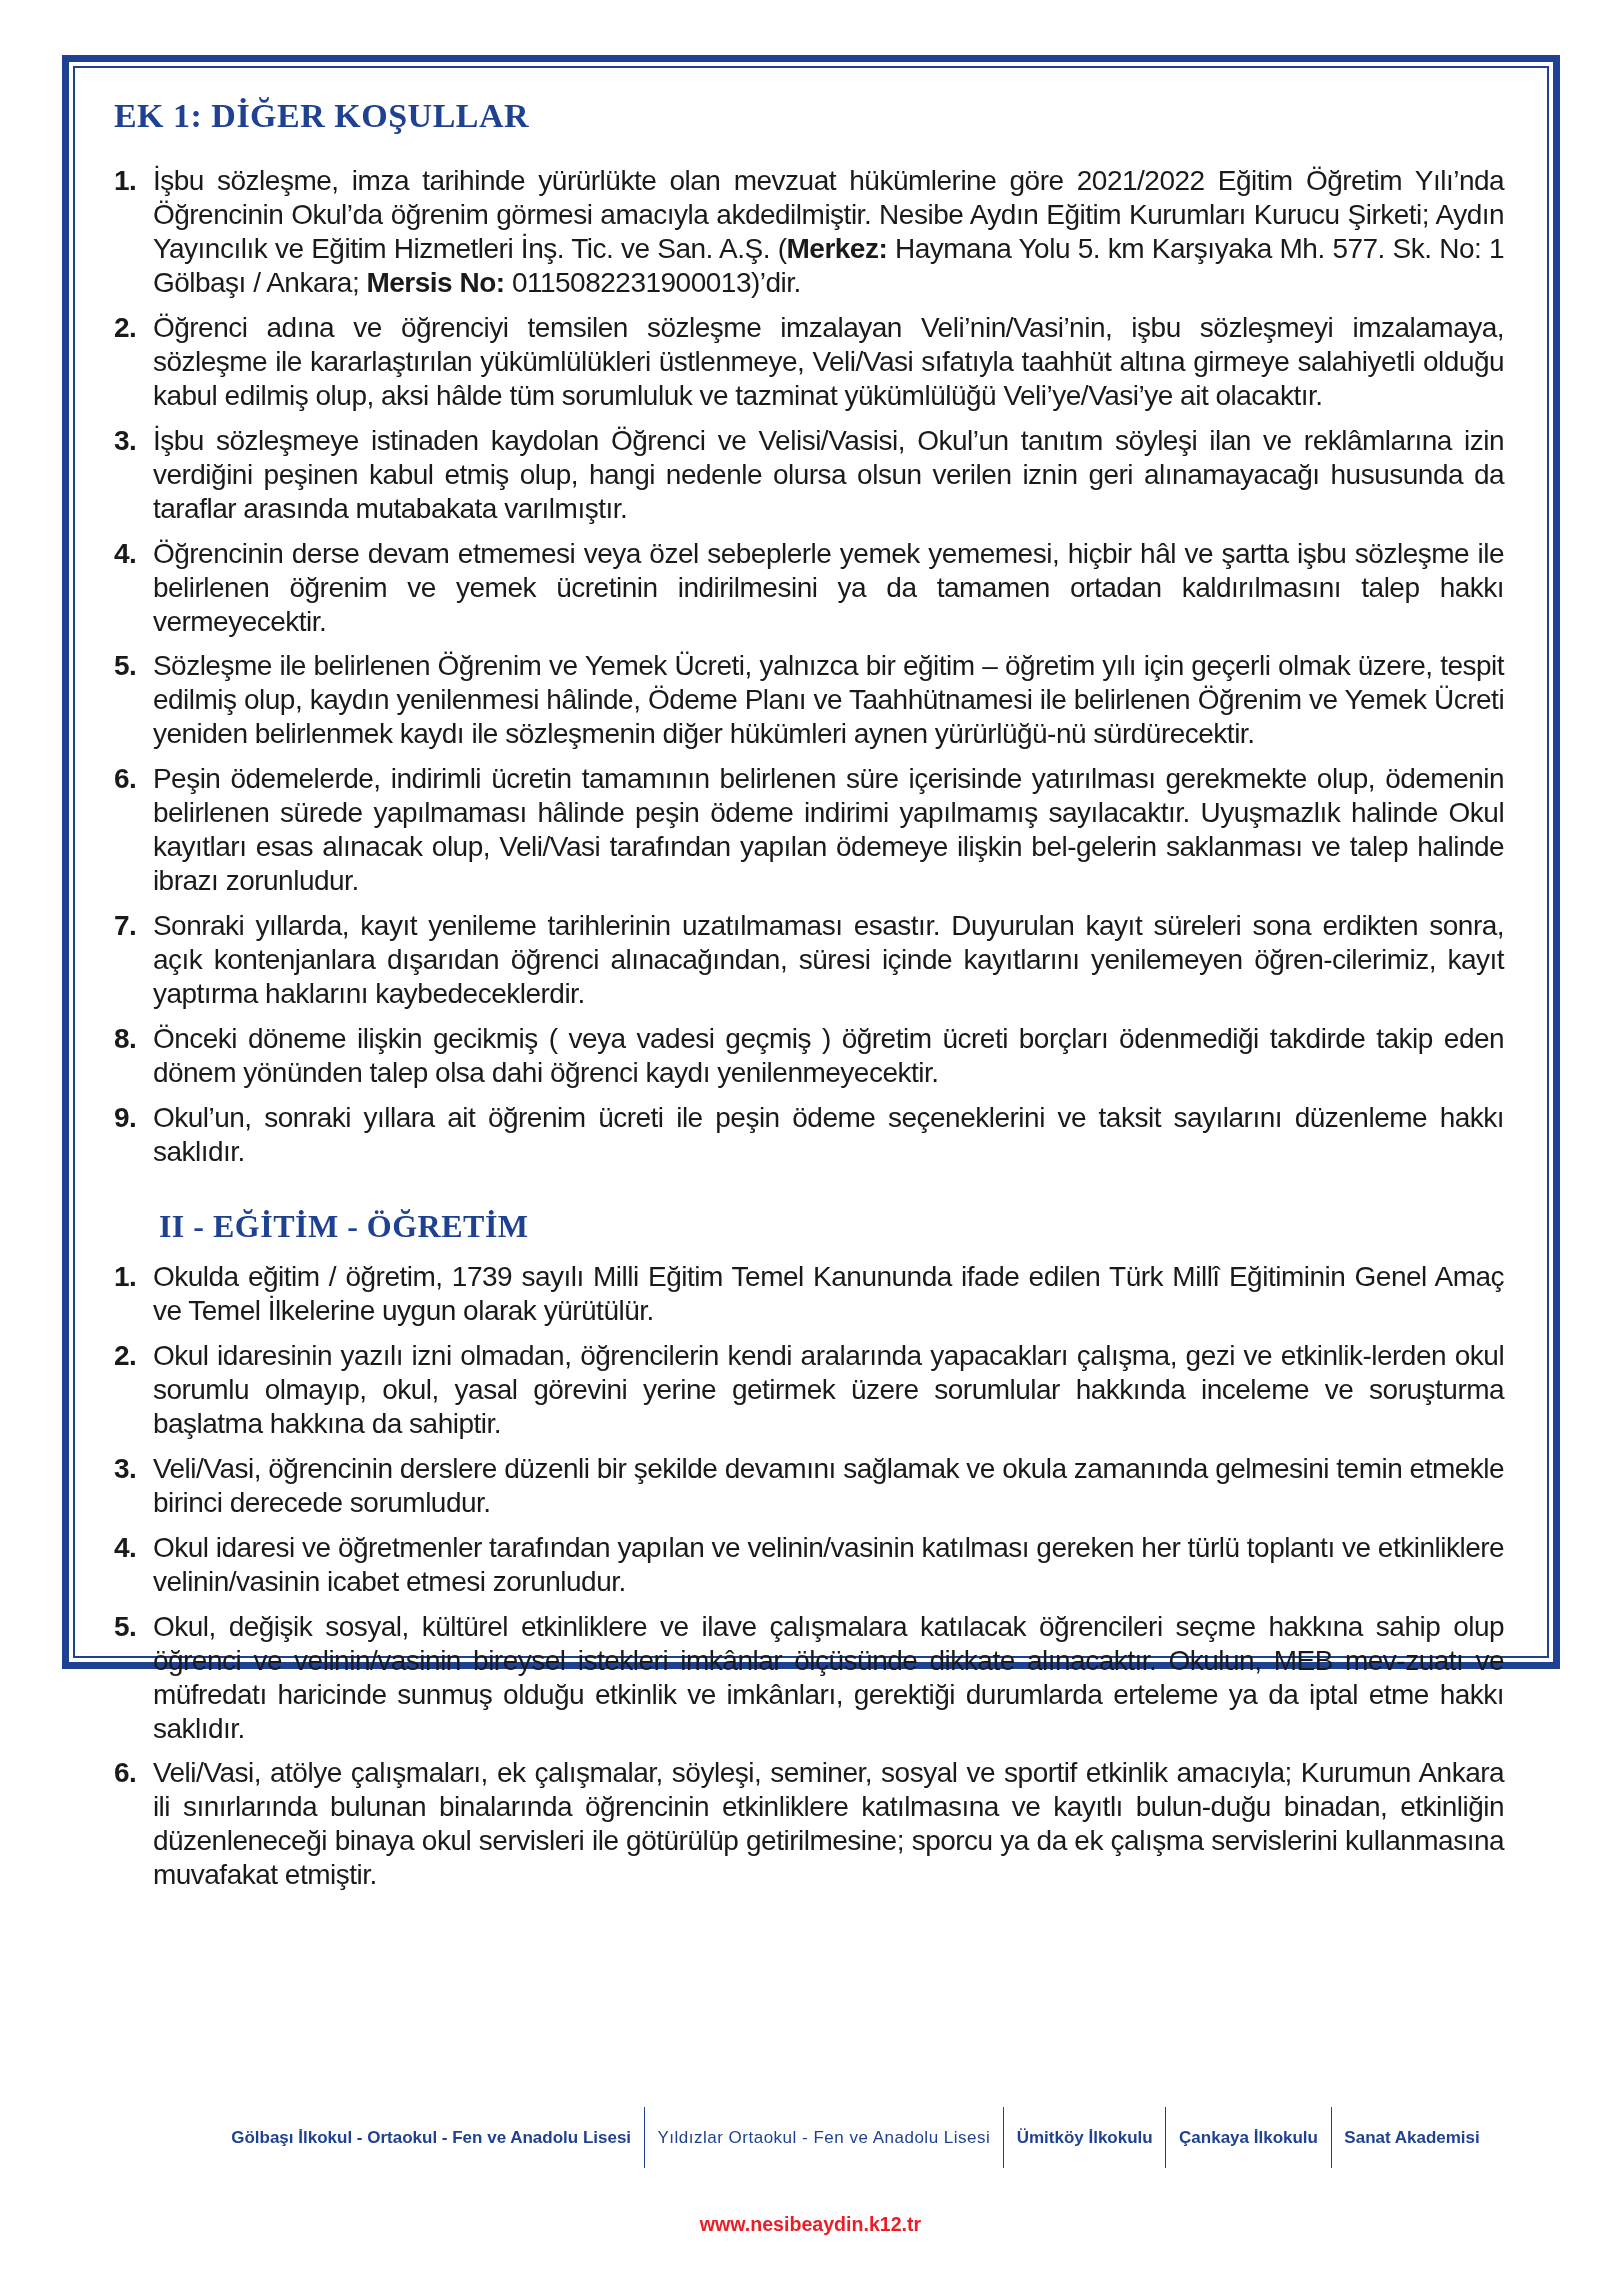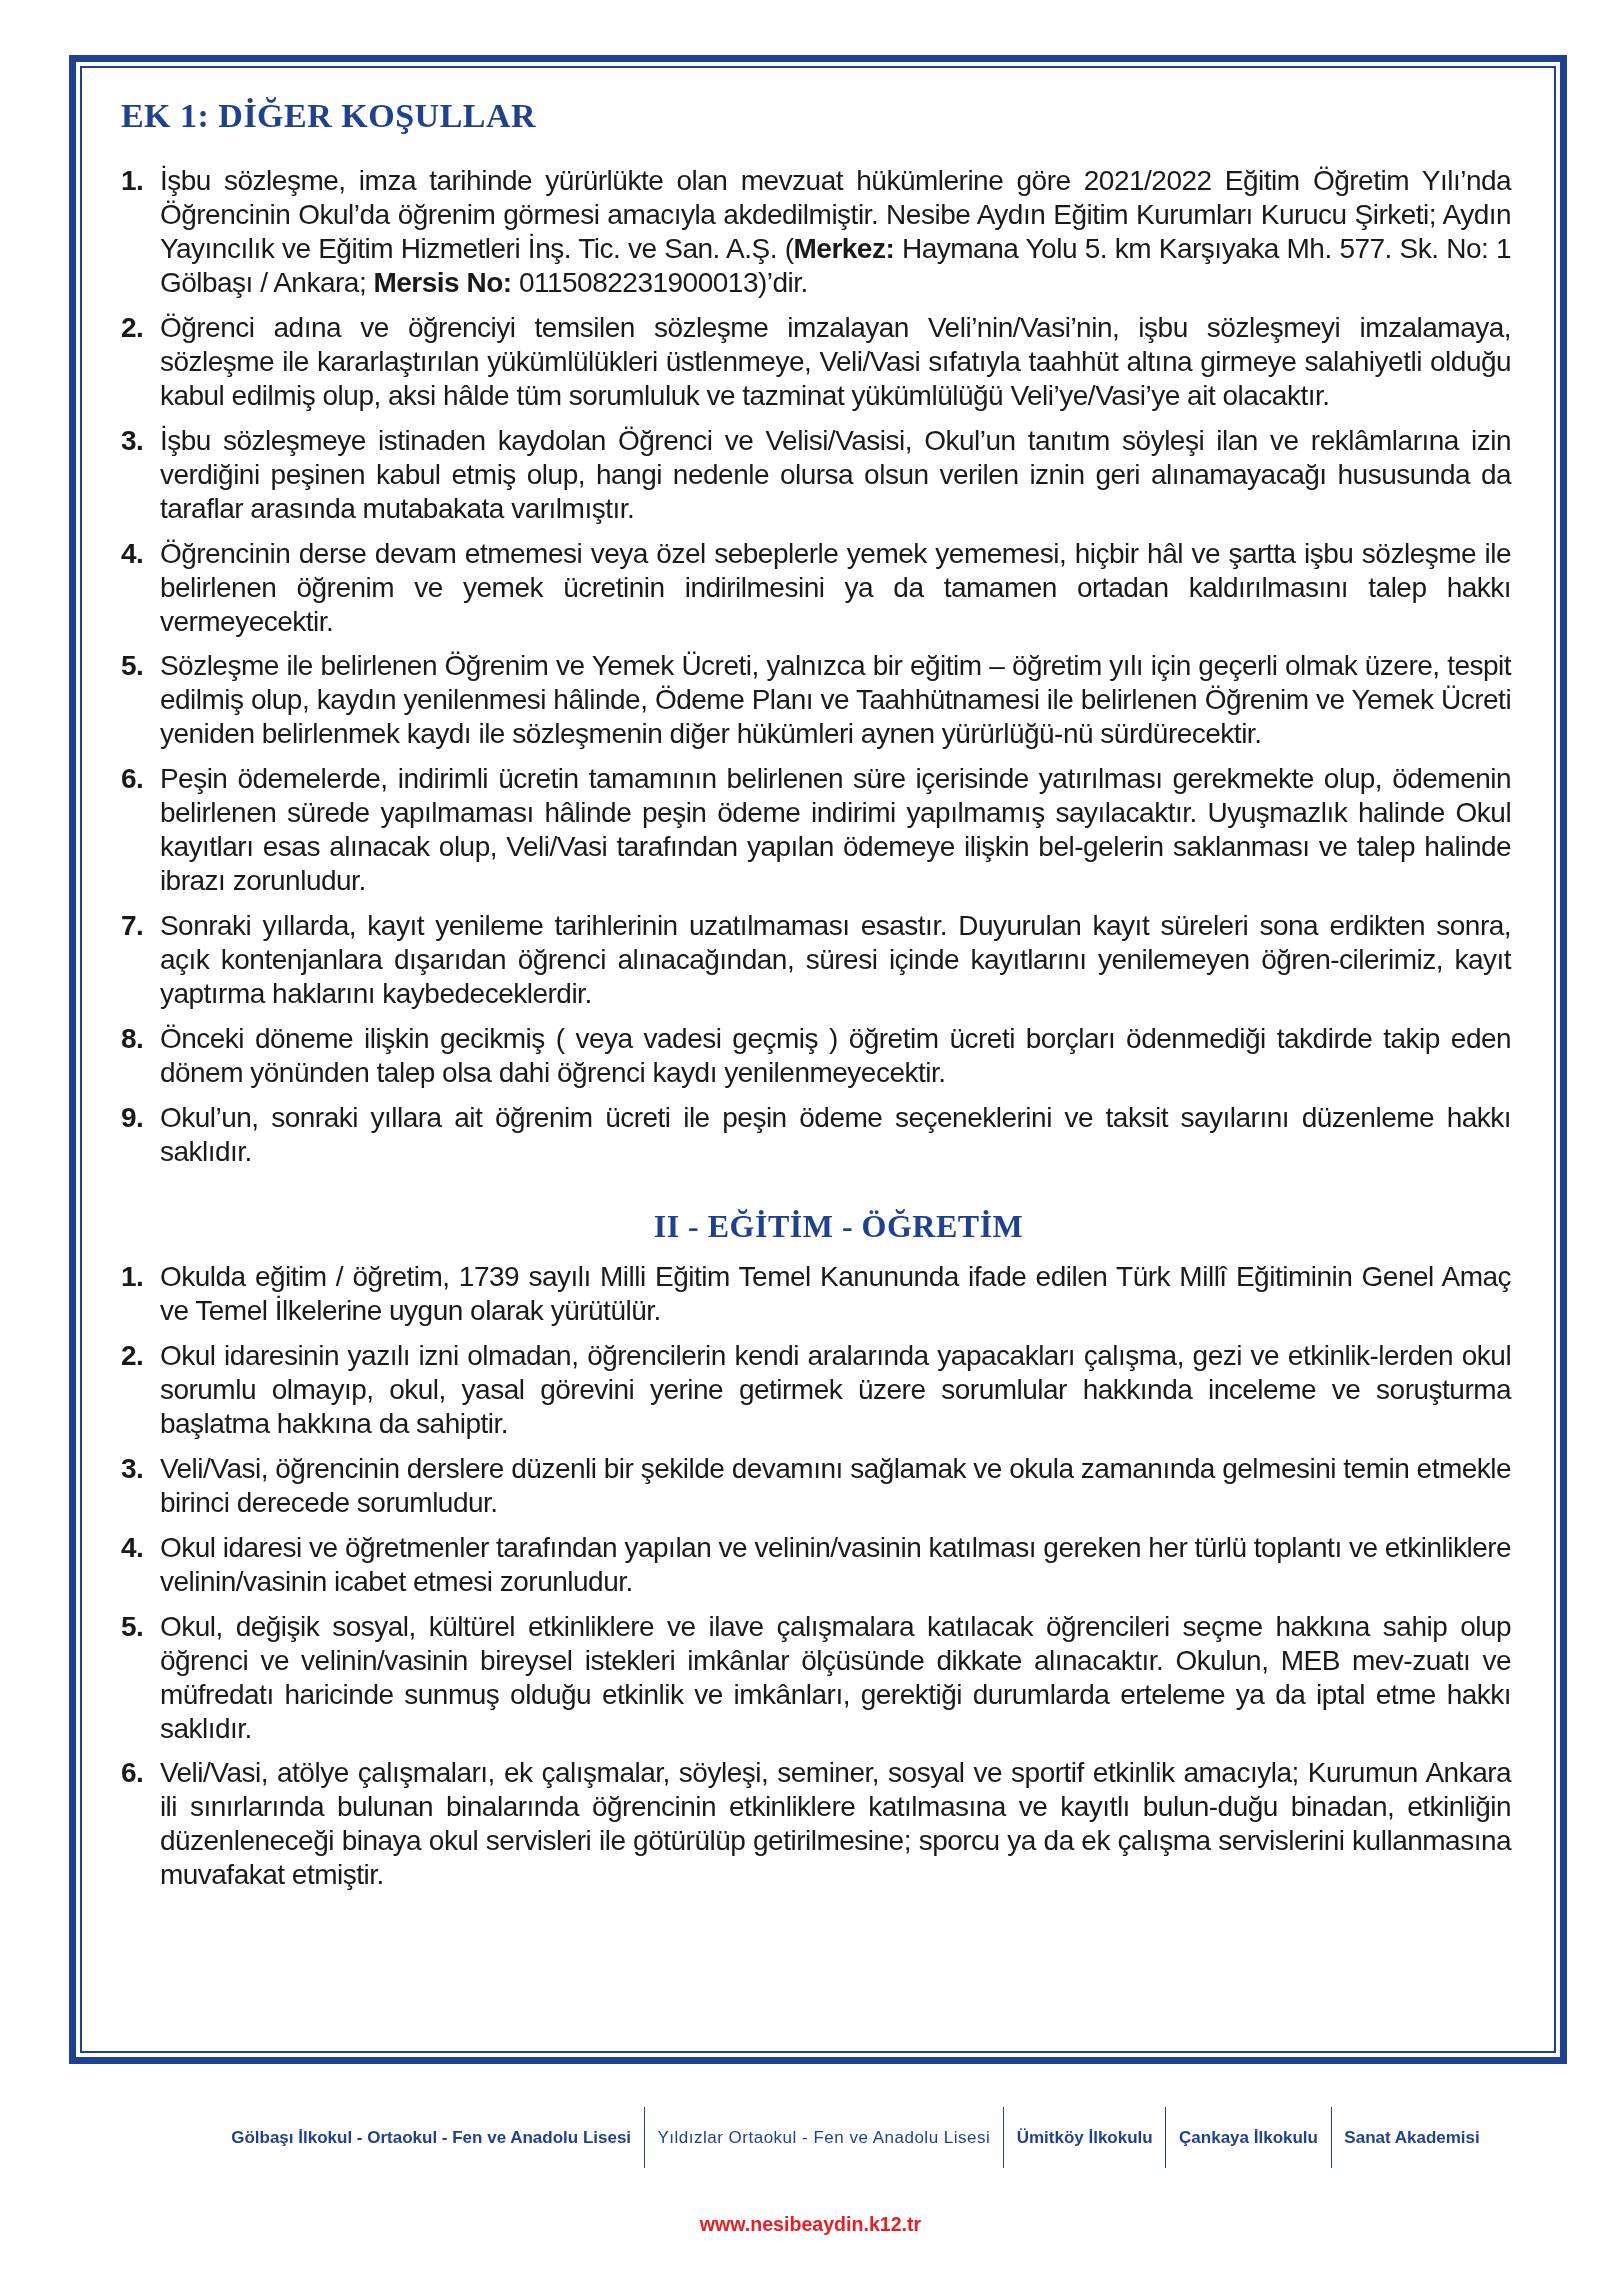--- a/index.html
+++ b/index.html
@@ -2,41 +2,41 @@
 <html><head>
 <meta charset="utf-8">
 <style>
   html,body{margin:0;padding:0;}
   body{
     width:1621px;height:2293px;position:relative;background:#ffffff;
     font-family:"Liberation Sans", sans-serif;
     -webkit-font-smoothing:antialiased;
   }
   .frame{
-    position:absolute;left:69px;top:55px;width:1498px;height:2009px;
+    position:absolute;left:62px;top:55px;width:1498px;height:1614px;
     border:7.8px solid #1e4191;box-sizing:border-box;
   }
   .frame-inner{
     position:absolute;inset:3.9px;border:2.9px solid #1e4191;
     box-sizing:border-box;
     padding:25.5px 43px 0 39px;
   }
   .doc-title{
     font-family:"Liberation Serif", serif;
     font-weight:bold;color:#1e4191;
     font-size:34px;letter-spacing:0.5px;
     margin:3.9px 0 29px 0;
   }
   .section-heading{
     font-family:"Liberation Serif", serif;
     font-weight:bold;color:#1e4191;
     font-size:32px;letter-spacing:0.5px;
     margin:0 0 15.7px 45px;
   }
-  .section-heading.second{margin-top:39px;text-align:center;}
+  .section-heading.second{margin-top:39px;}
   .item{
     display:flex;align-items:flex-start;
     margin-bottom:10.8px;
   }
   .num{
     flex:0 0 39px;
     font-weight:bold;color:#1a1a1a;
     font-size:28px;line-height:34px;
     letter-spacing:-0.5px;
   }

